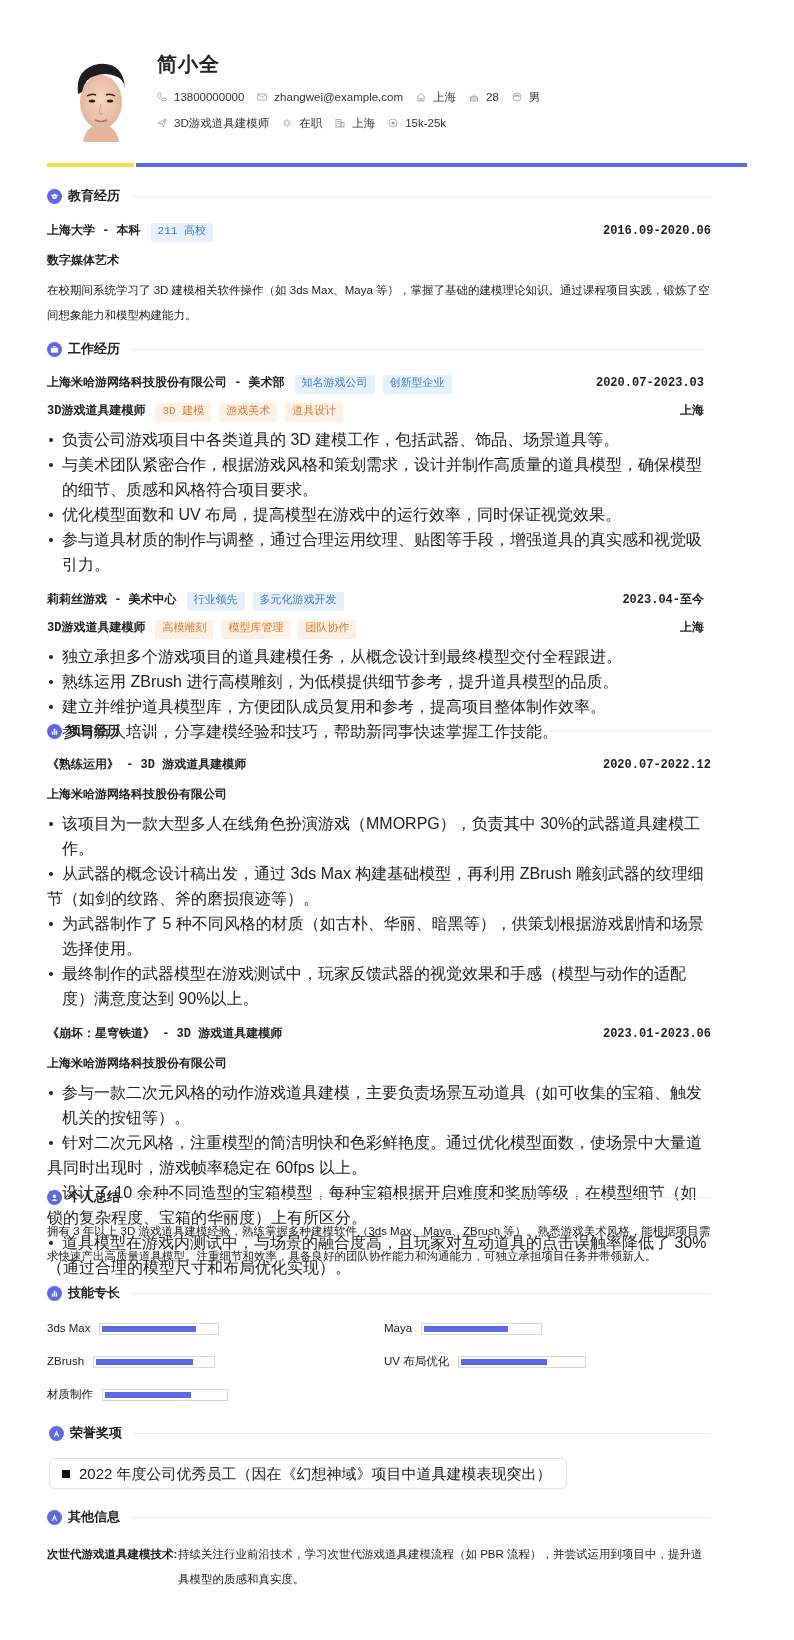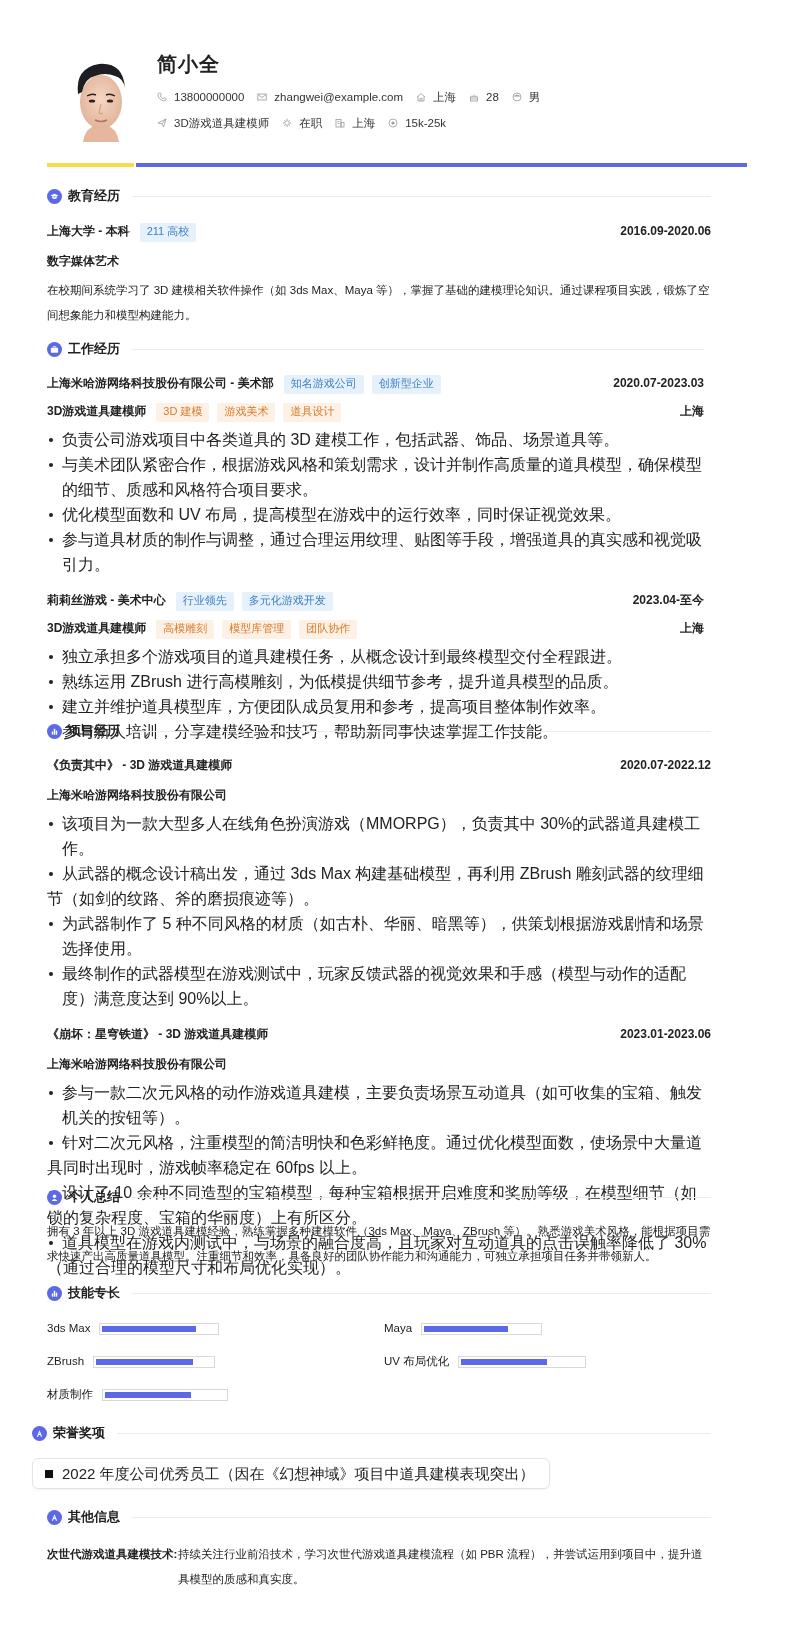--- a/index.html
+++ b/index.html
@@ -30,21 +30,21 @@
   .accent-bar .gap { width: 2px; background: #fff; }
   .accent-bar .b { flex: 1; background: #5b69e6; }
 
   
   .section-title { display: flex; align-items: center; height: 22px; }
   .section-icon { width: 15px; height: 15px; border-radius: 50%; background: #5b69e6; margin-right: 6px; display: flex; align-items: center; justify-content: center; }
   .section-icon svg { width: 9px; height: 9px; display: block; }
   .section-label { font-size: 13px; font-weight: 600; color: #222; white-space: nowrap; }
   .section-line { flex: 1; height: 1px; background: #ececec; margin-left: 12px; }
 
-  .row { display: flex; align-items: center; justify-content: space-between; height: 26px; }
+  .row { display: flex; align-items: center; justify-content: space-between; height: 26px; font-family: Liberation Mono, monospace; }
   .row-left { display: flex; align-items: center; white-space: nowrap; }
   .strong { font-weight: 600; font-size: 12px; color: #222; }
   .date { font-weight: 600; font-size: 12px; color: #222; }
   .tag { display: inline-block; padding: 0 7px; height: 19px; line-height: 17px; font-size: 11px; border-radius: 2px; margin-left: 10px; }
   .tag.blue { background: #e7f1fb; color: #3a7fc4; }
   .tag.orange { background: #fdf0e4; color: #d97a2b; }
   .tag + .tag { margin-left: 8px; }
 
   .para { font-size: 11.5px; color: #222; line-height: 25px; }
   ul.bullets { list-style: none; }
@@ -293,21 +293,21 @@
             <rect x="6.4" y="4" width="1.6" height="4.5" fill="#fff"></rect>
           </svg>
         </span>
       <span class="section-label">项目经历</span>
       <span class="section-line"></span>
     </div>
     <div style="height:11px"></div>
 
     <div>
       <div class="row">
-        <span class="strong">《负责其中》 - 3D 游戏道具建模师</span>
+        <span class="strong">《熟练运用》 - 3D 游戏道具建模师</span>
         <span class="date">2020.07-2022.12</span>
       </div>
       <div style="height:4px"></div>
       <div class="row">
         <span class="strong">上海米哈游网络科技股份有限公司</span>
       </div>
       <div style="height:2px"></div>
       <ul class="bullets">
         <li>该项目为一款大型多人在线角色扮演游戏（MMORPG），负责其中 30%的武器道具建模工作。</li>
         <li class="wrap">从武器的概念设计稿出发，通过 3ds Max 构建基础模型，再利用 ZBrush 雕刻武器的纹理细节（如剑的纹路、斧的磨损痕迹等）。</li>
@@ -392,21 +392,21 @@
       </div>
       <div class="skill">
         <span class="skill-label">材质制作</span>
         <span class="skill-track" style="width:126px">
             <span class="skill-fill" style="width:86px"></span>
           </span>
       </div>
     </div>
   </div>
 
-  <div style="position:absolute; left:32px; right:83px; top:1398px;">
+  <div style="position:absolute; left:49px; right:83px; top:1398px;">
     <div class="section-title">
       <span class="section-icon">
           <svg viewBox="0 0 10 10">
             <path d="M5 1.5 L8 8.5 L6.6 8.5 L5.9 6.6 L4.1 6.6 L3.4 8.5 L2 8.5 Z M4.5 5.3 L5.5 5.3 L5 3.9 Z" fill="#fff"></path>
           </svg>
         </span>
       <span class="section-label">荣誉奖项</span>
       <span class="section-line"></span>
     </div>
     <div style="height:14px"></div>

